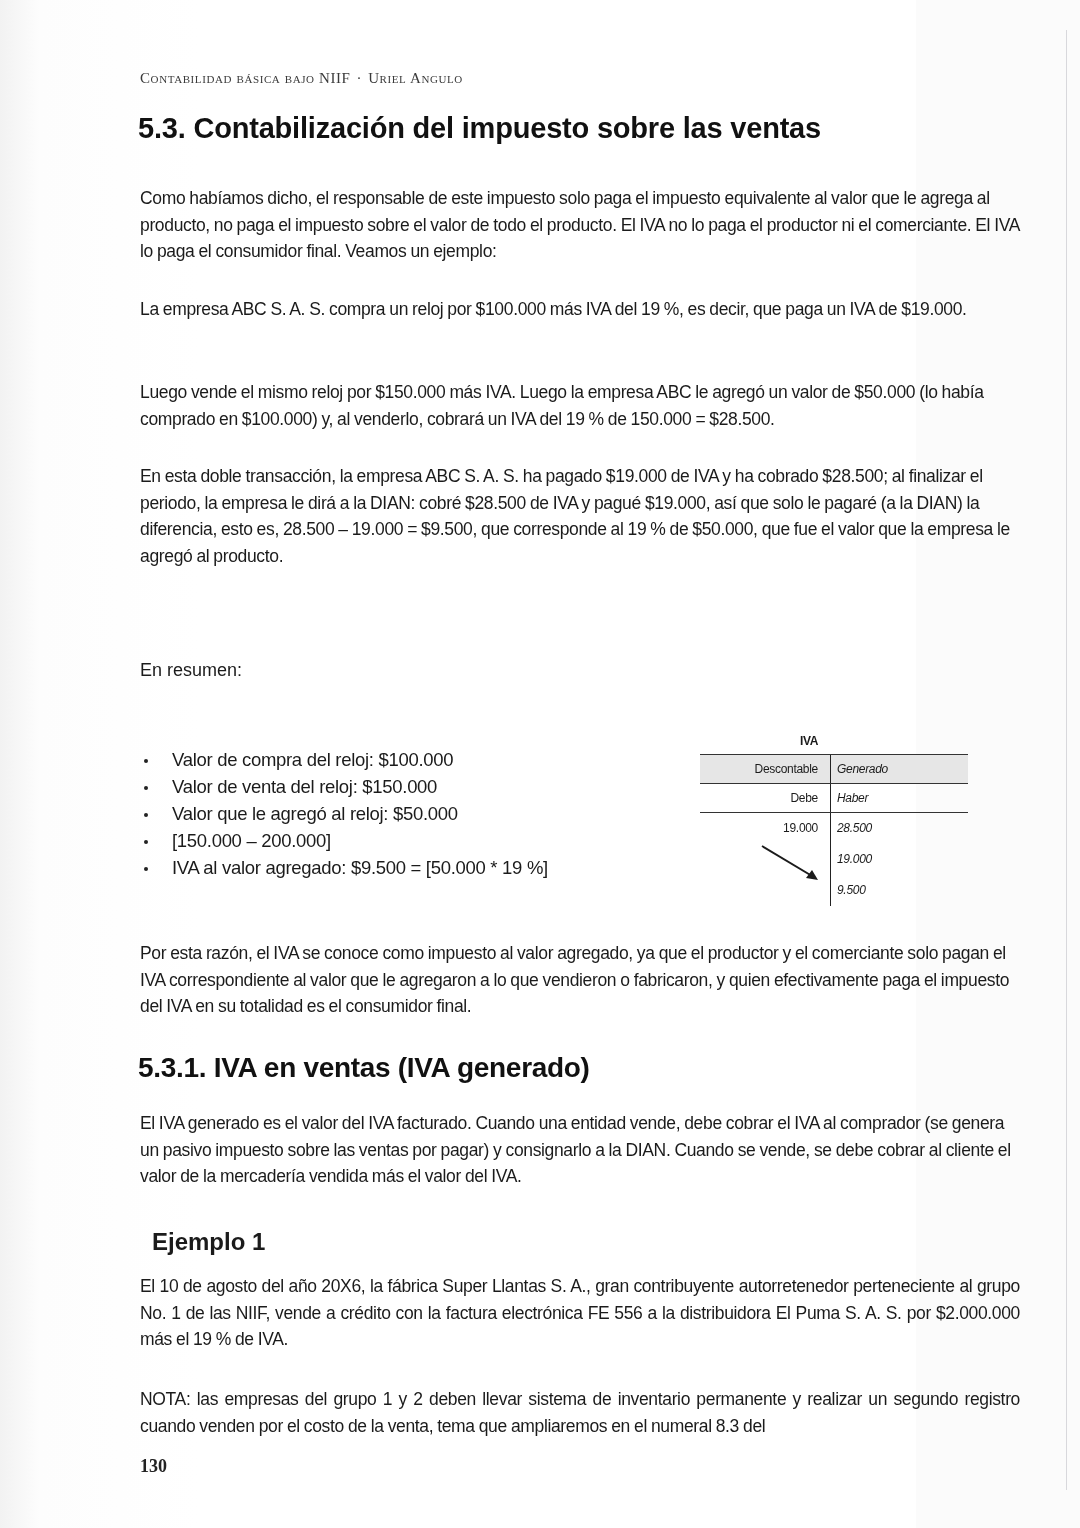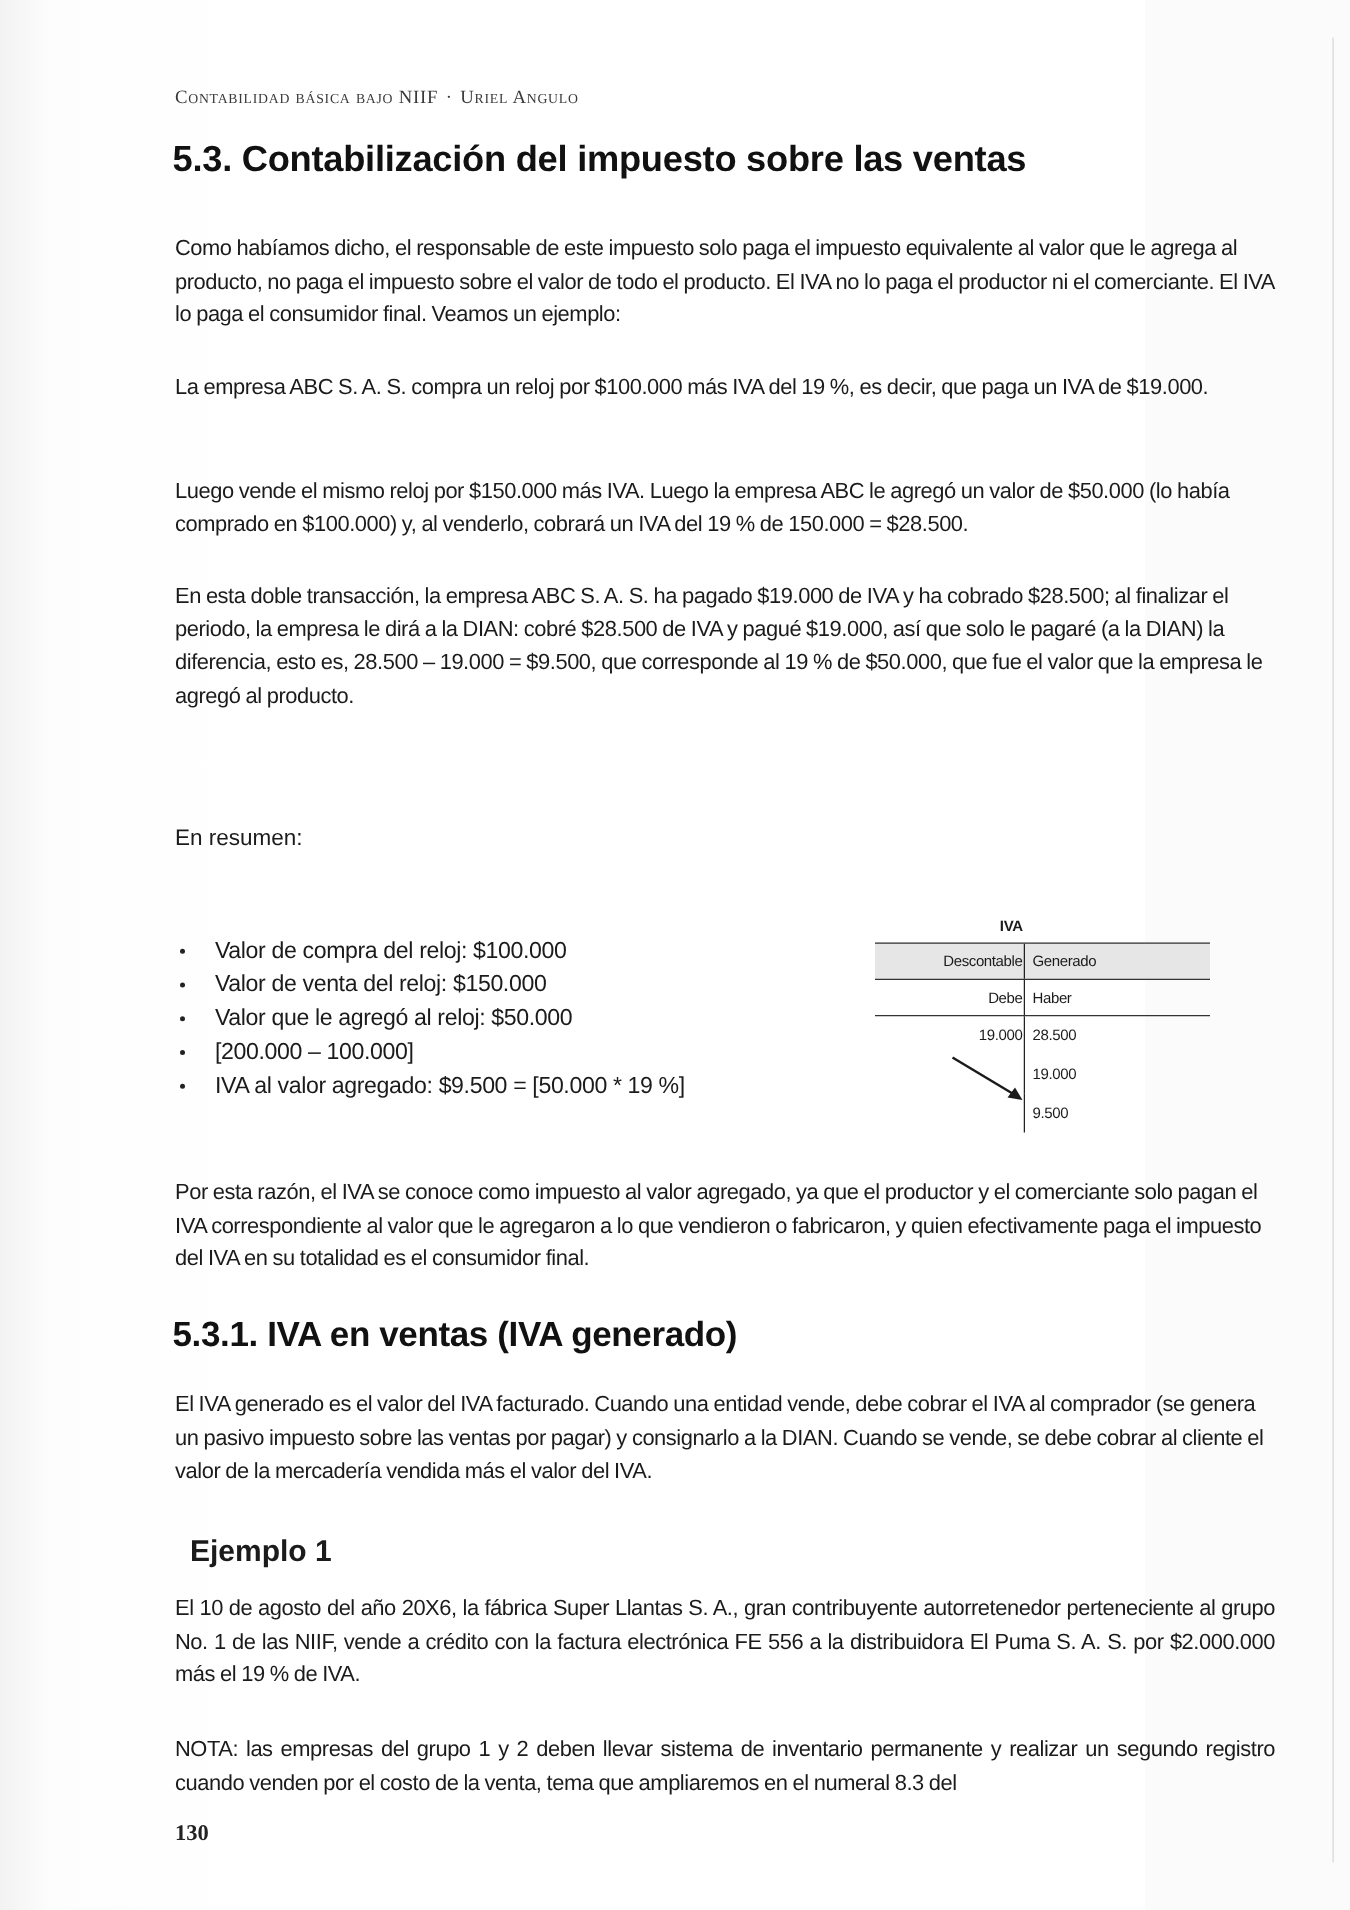--- a/index.html
+++ b/index.html
@@ -47,22 +47,22 @@
   ul.summary li { position: relative; padding-left: 32px; }
   ul.summary li::before {
     content: ""; position: absolute; left: 4px; top: 13px; width: 4px; height: 4px;
     border-radius: 50%; background: #222;
   }
   .taccount { position: absolute; left: 700px; top: 728px; width: 268px; font-size: 12px; color: #1b1b1b; letter-spacing: -0.3px; }
   .taccount .t-title { text-align: center; font-weight: bold; height: 26px; line-height: 26px; margin-left: 0; padding-right: 50px; }
   .taccount .row { display: flex; height: 28px; line-height: 28px; }
   .taccount .row.head { background: #e6e6e6; border-top: 1.5px solid #333; border-bottom: 1.5px solid #333; }
   .taccount .row.sub { border-bottom: 1.5px solid #333; }
-  .taccount .left { width: 118px; text-align: right; padding-right: 1px; border-right: 1.5px solid #222; }
-  .taccount .right { padding-left: 6px; }
+  .taccount .left { width: 118px; text-align: right; padding-right: 12px; border-right: 1.5px solid #222; }
+  .taccount .right { padding-left: 6px; font-style: italic; }
   .taccount .row.val { height: 31px; line-height: 31px; }
   .taccount .row.val .left { text-align: right; }
   .arrow { position: absolute; left: 60px; top: 116px; width: 64px; height: 40px; }
   .p5 { top: 940px; }
   h2 {
     position: absolute; left: 138px; top: 1052px; margin: 0;
     font-size: 28px; font-weight: bold; color: #111; letter-spacing: -0.3px;
   }
   .p6 { top: 1110px; }
   .ejemplo { position: absolute; left: 140px; top: 1216px; margin: 12px; font-size: 24px; font-weight: bold; color: #1b1b1b; }
@@ -89,21 +89,21 @@
   <p class="para p2">La empresa ABC S. A. S. compra un reloj por $100.000 más IVA del 19 %, es decir, que paga un IVA de $19.000.</p>
   <p class="para p3">Luego vende el mismo reloj por $150.000 más IVA. Luego la empresa ABC le agregó un valor de $50.000 (lo había comprado en $100.000) y, al venderlo, cobrará un IVA del 19 % de 150.000 = $28.500.</p>
   <p class="para p4">En esta doble transacción, la empresa ABC S. A. S. ha pagado $19.000 de IVA y ha cobrado $28.500; al finalizar el periodo, la empresa le dirá a la DIAN: cobré $28.500 de IVA y pagué $19.000, así que solo le pagaré (a la DIAN) la diferencia, esto es, 28.500 – 19.000 = $9.500, que corresponde al 19 % de $50.000, que fue el valor que la empresa le agregó al producto.</p>
 
   <p class="summary-label">En resumen:</p>
 
   <ul class="summary">
     <li>Valor de compra del reloj: $100.000</li>
     <li>Valor de venta del reloj: $150.000</li>
     <li>Valor que le agregó al reloj: $50.000</li>
-    <li>[200.000 – 100.000]</li>
+    <li>[150.000 – 200.000]</li>
     <li>IVA al valor agregado: $9.500 = [50.000 * 19 %]</li>
   </ul>
 
   <div class="taccount">
     <div class="t-title">IVA</div>
     <div class="row head">
       <div class="left">Descontable</div>
       <div class="right">Generado</div>
     </div>
     <div class="row sub">

